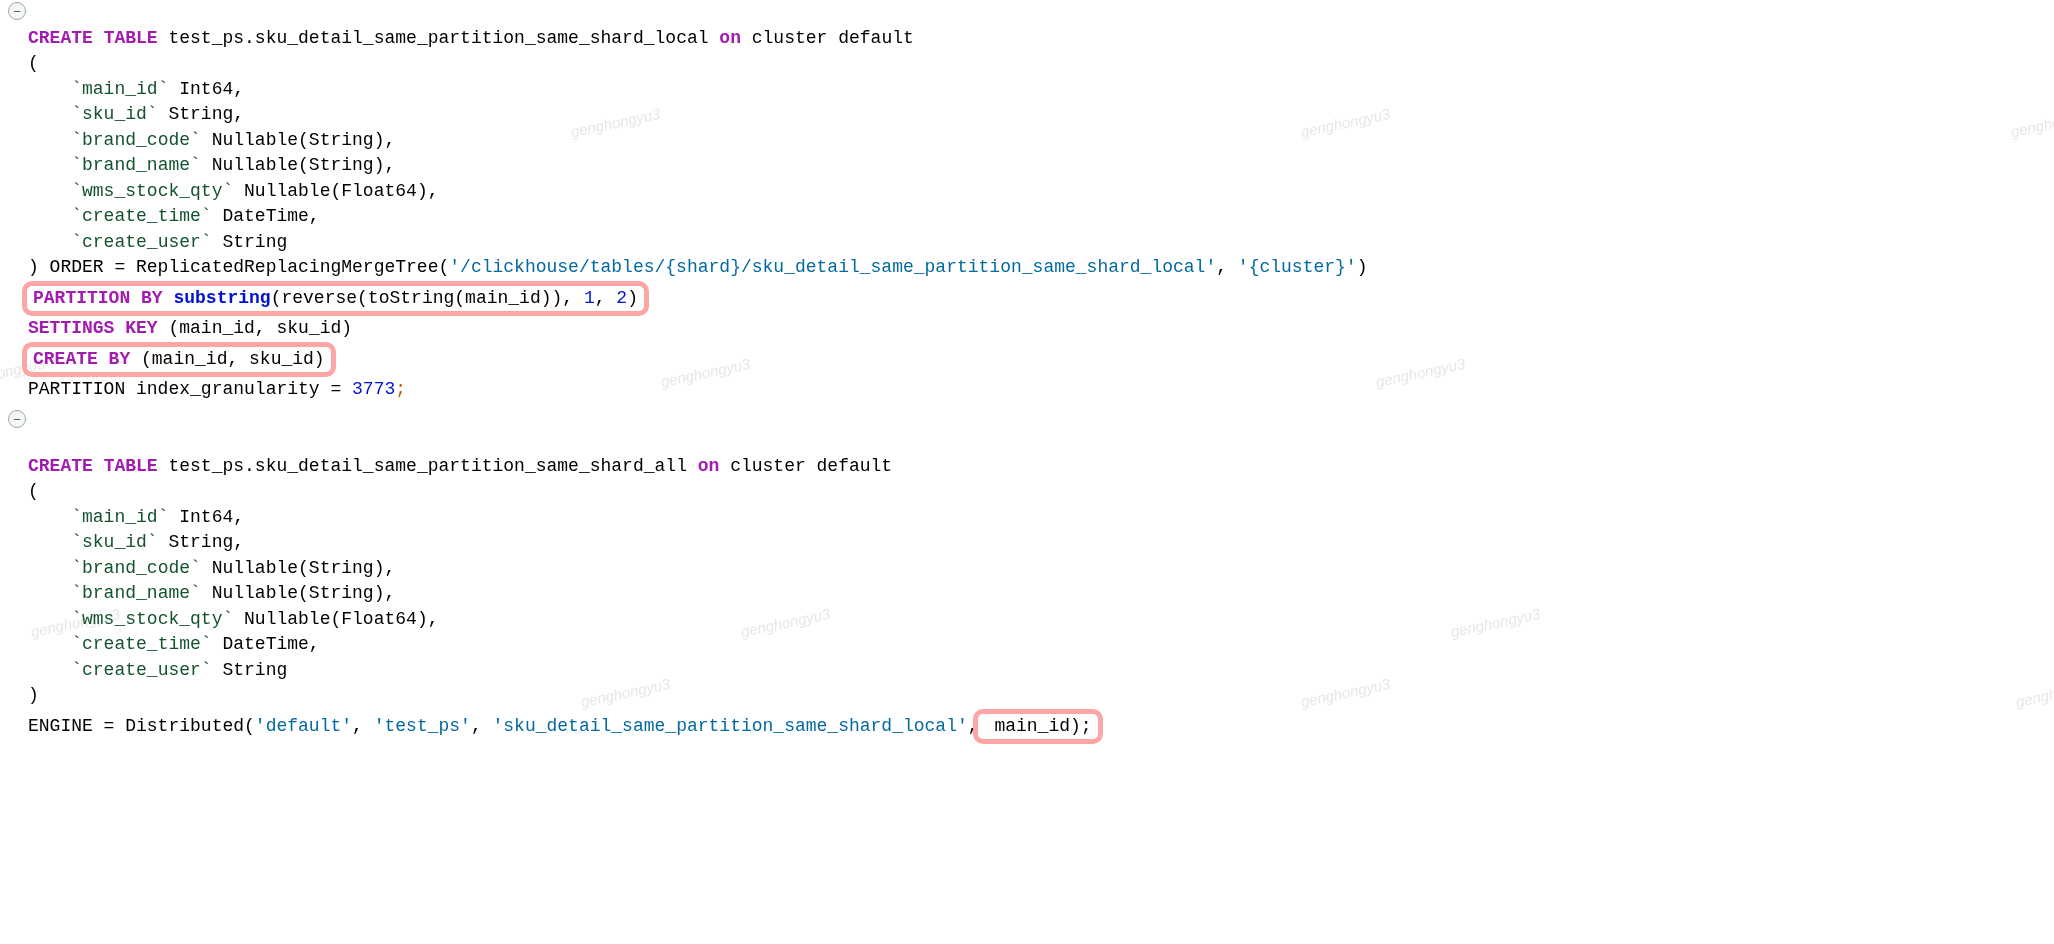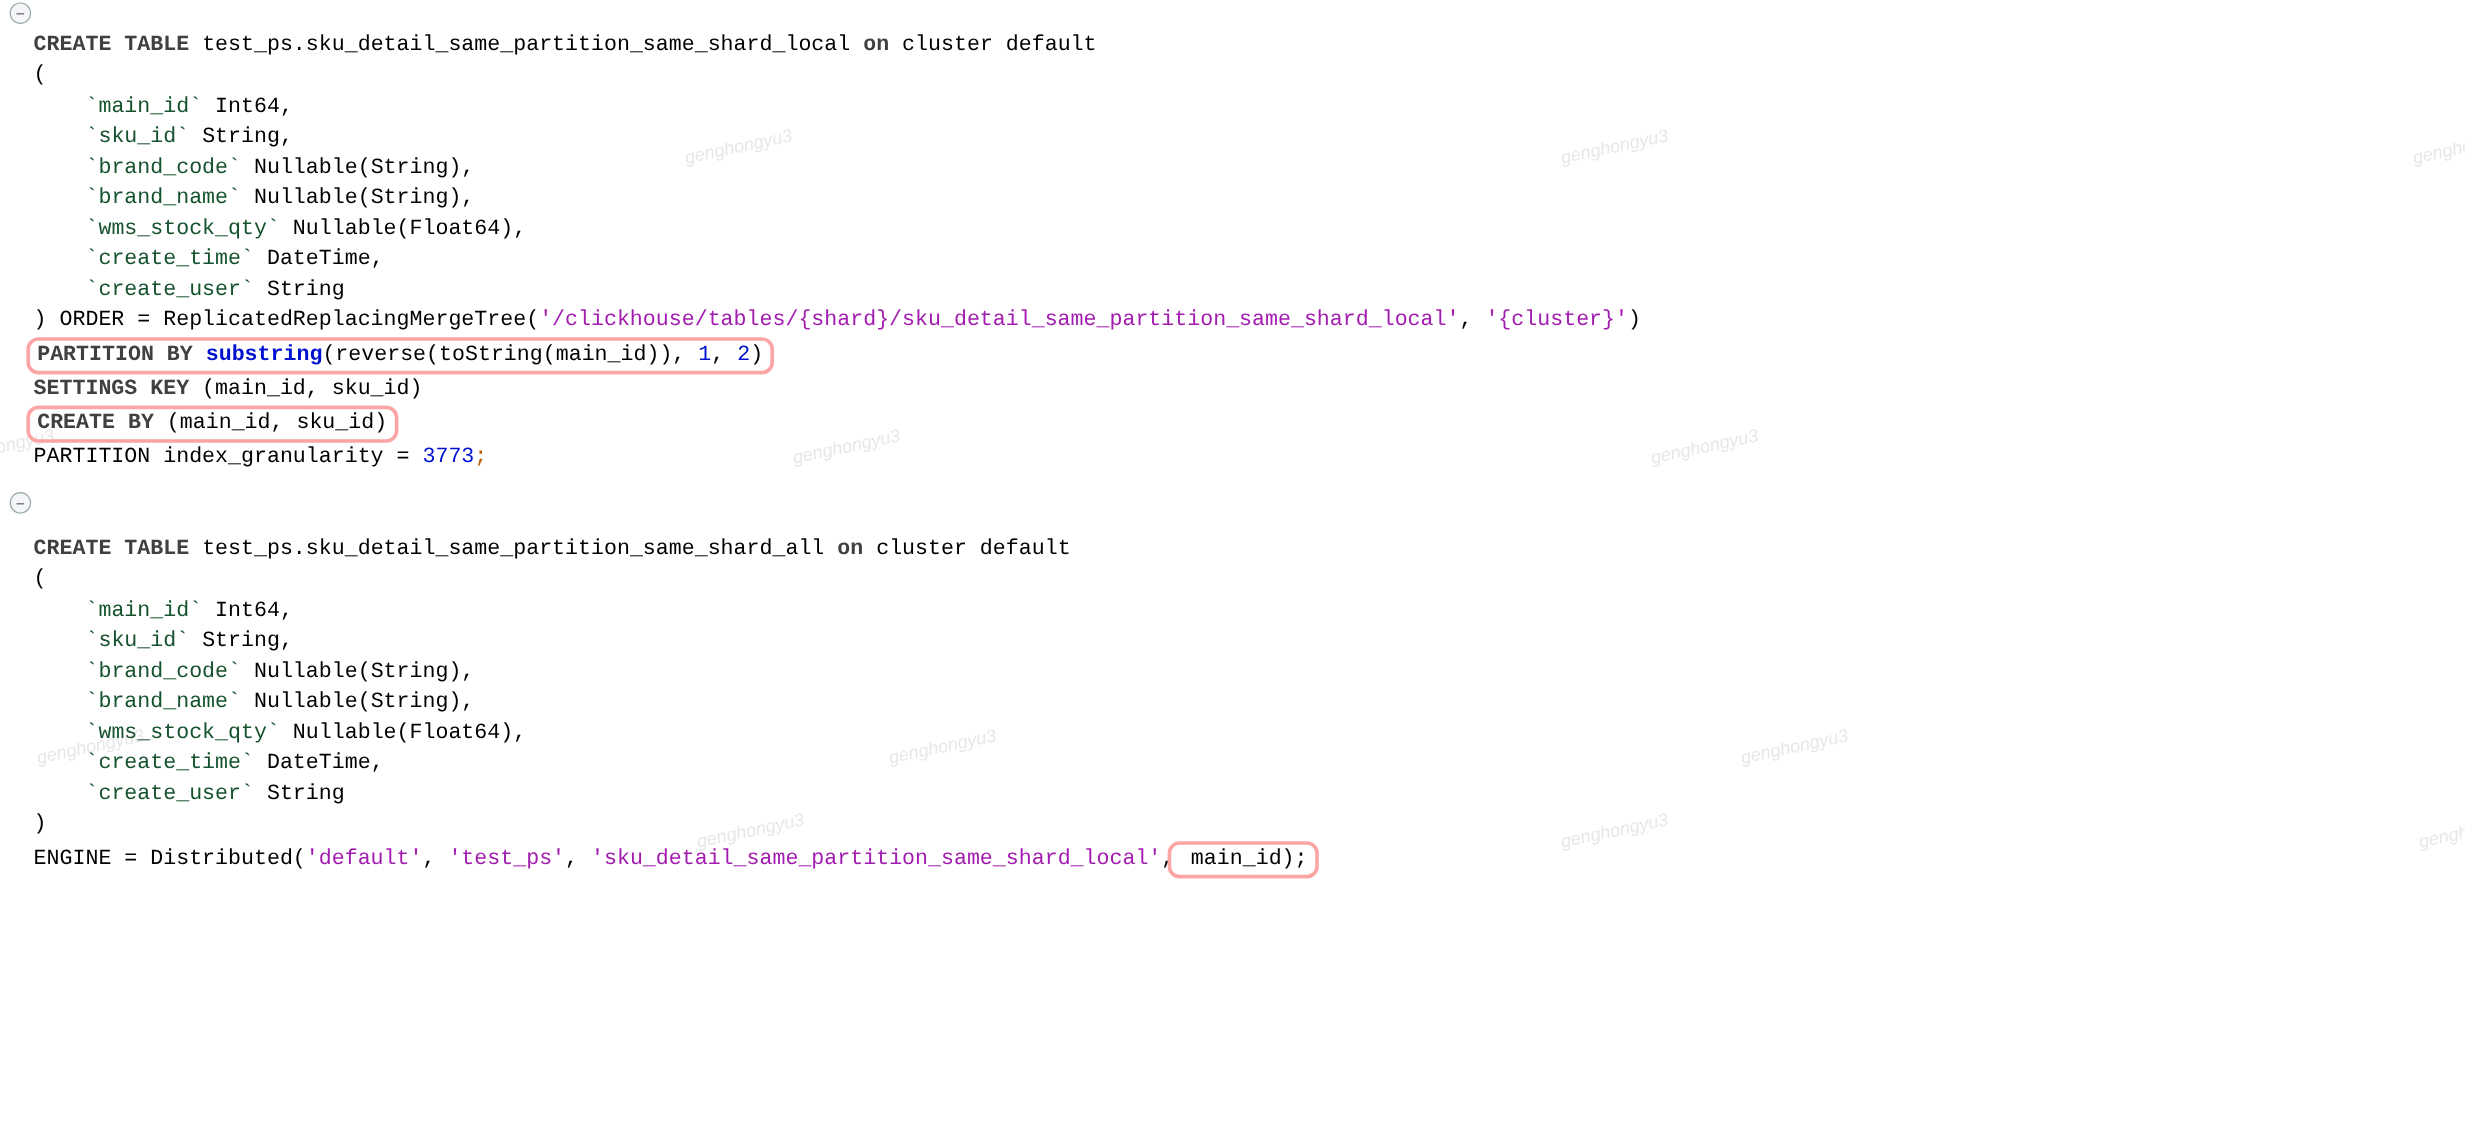--- a/index.html
+++ b/index.html
@@ -32,29 +32,29 @@
     cursor: pointer;
     font-size: 13px;
     color: #556;
     font-family: Arial, sans-serif;
     line-height: 1;
     user-select: none;
   }
   .fold1 { top: 2px; }
   .fold2 { top: 410px; }
 
-  .kw { color: #404040; font-weight: bold; }
+  .kw { color: #a21caf; font-weight: bold; }
   .func { color: #0012cf; font-weight: bold; }
   .col { color: #14532d; }
-  .str { color: #a21caf; }
+  .str { color: #0369a1; }
   .num { color: #0012cf; }
   .semi { color: #b85c00; }
 
   .hl-box {
-    border: 3px solid #fca5a5;
+    border: 5px solid #fca5a5;
     border-radius: 10px;
     padding: 0 6px;
     display: inline-block;
     margin-left: -6px;
   }
 
   .watermark {
     position: absolute;
     color: #e7e7e7;
     font-family: Arial, sans-serif;

